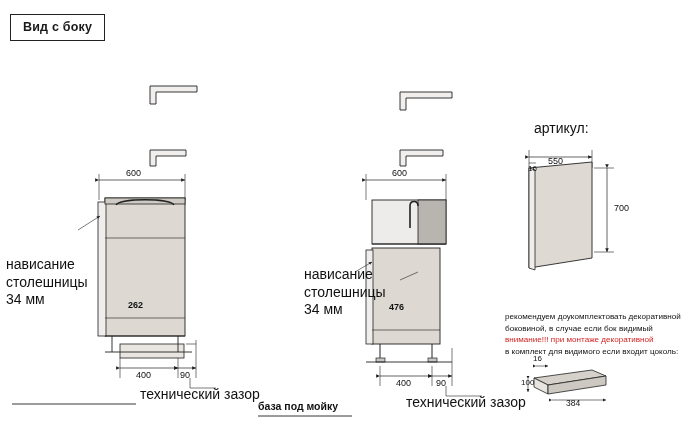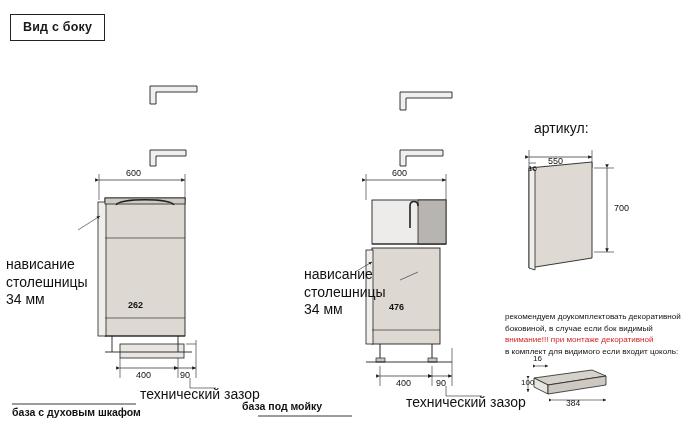--- a/index.html
+++ b/index.html
@@ -160,33 +160,32 @@
 
   <div class="abs lbl" style="left:6px; top:256px; width:74px; text-align:left;">
     <span style="white-space:pre-line;">нависание
 столешницы 34 мм</span>
   </div>
   <div class="abs dimtxt" style="left:126px; top:168px;">600</div>
   <div class="abs dimtxt" style="left:128px; top:300px; font-weight:bold;">262</div>
   <div class="abs dimtxt" style="left:136px; top:370px;">400</div>
   <div class="abs dimtxt" style="left:180px; top:370px;">90</div>
   <div class="abs lbl" style="left:140px; top:386px;">технический зазор</div>
-  <div class="abs cap" style="left:12px; top:406px;">база с духовым шкафом</div>
 
   <div class="abs lbl" style="left:304px; top:266px; width:58px;">
     <span style="white-space:pre-line;">нависание
 столешницы
 34 мм</span>
   </div>
   <div class="abs dimtxt" style="left:392px; top:168px;">600</div>
   <div class="abs dimtxt" style="left:389px; top:302px; font-weight:bold;">476</div>
   <div class="abs dimtxt" style="left:396px; top:378px;">400</div>
   <div class="abs dimtxt" style="left:436px; top:378px;">90</div>
   <div class="abs lbl" style="left:406px; top:394px;">технический зазор</div>
-  <div class="abs cap" style="left:242px; top:400px;">база под мойку</div>
+  <div class="abs cap" style="left:258px; top:400px;">база под мойку</div>
 
   <div class="abs lbl" style="left:534px; top:120px;">артикул:</div>
   <div class="abs dimtxt" style="left:548px; top:156px;">550</div>
   <div class="abs dimtxt" style="left:528px; top:164px; font-size:8px;">16</div>
   <div class="abs dimtxt" style="left:614px; top:203px;text-align:center;">700</div>
 
   <div class="abs note" style="left:505px; top:267px; width:196px;margin-top:44px;">
     <div>рекомендуем доукомплектовать декоративной</div>
     <div>боковиной, в случае если бок видимый</div>
     <div class="red">внимание!!! при монтаже декоративной</div>

